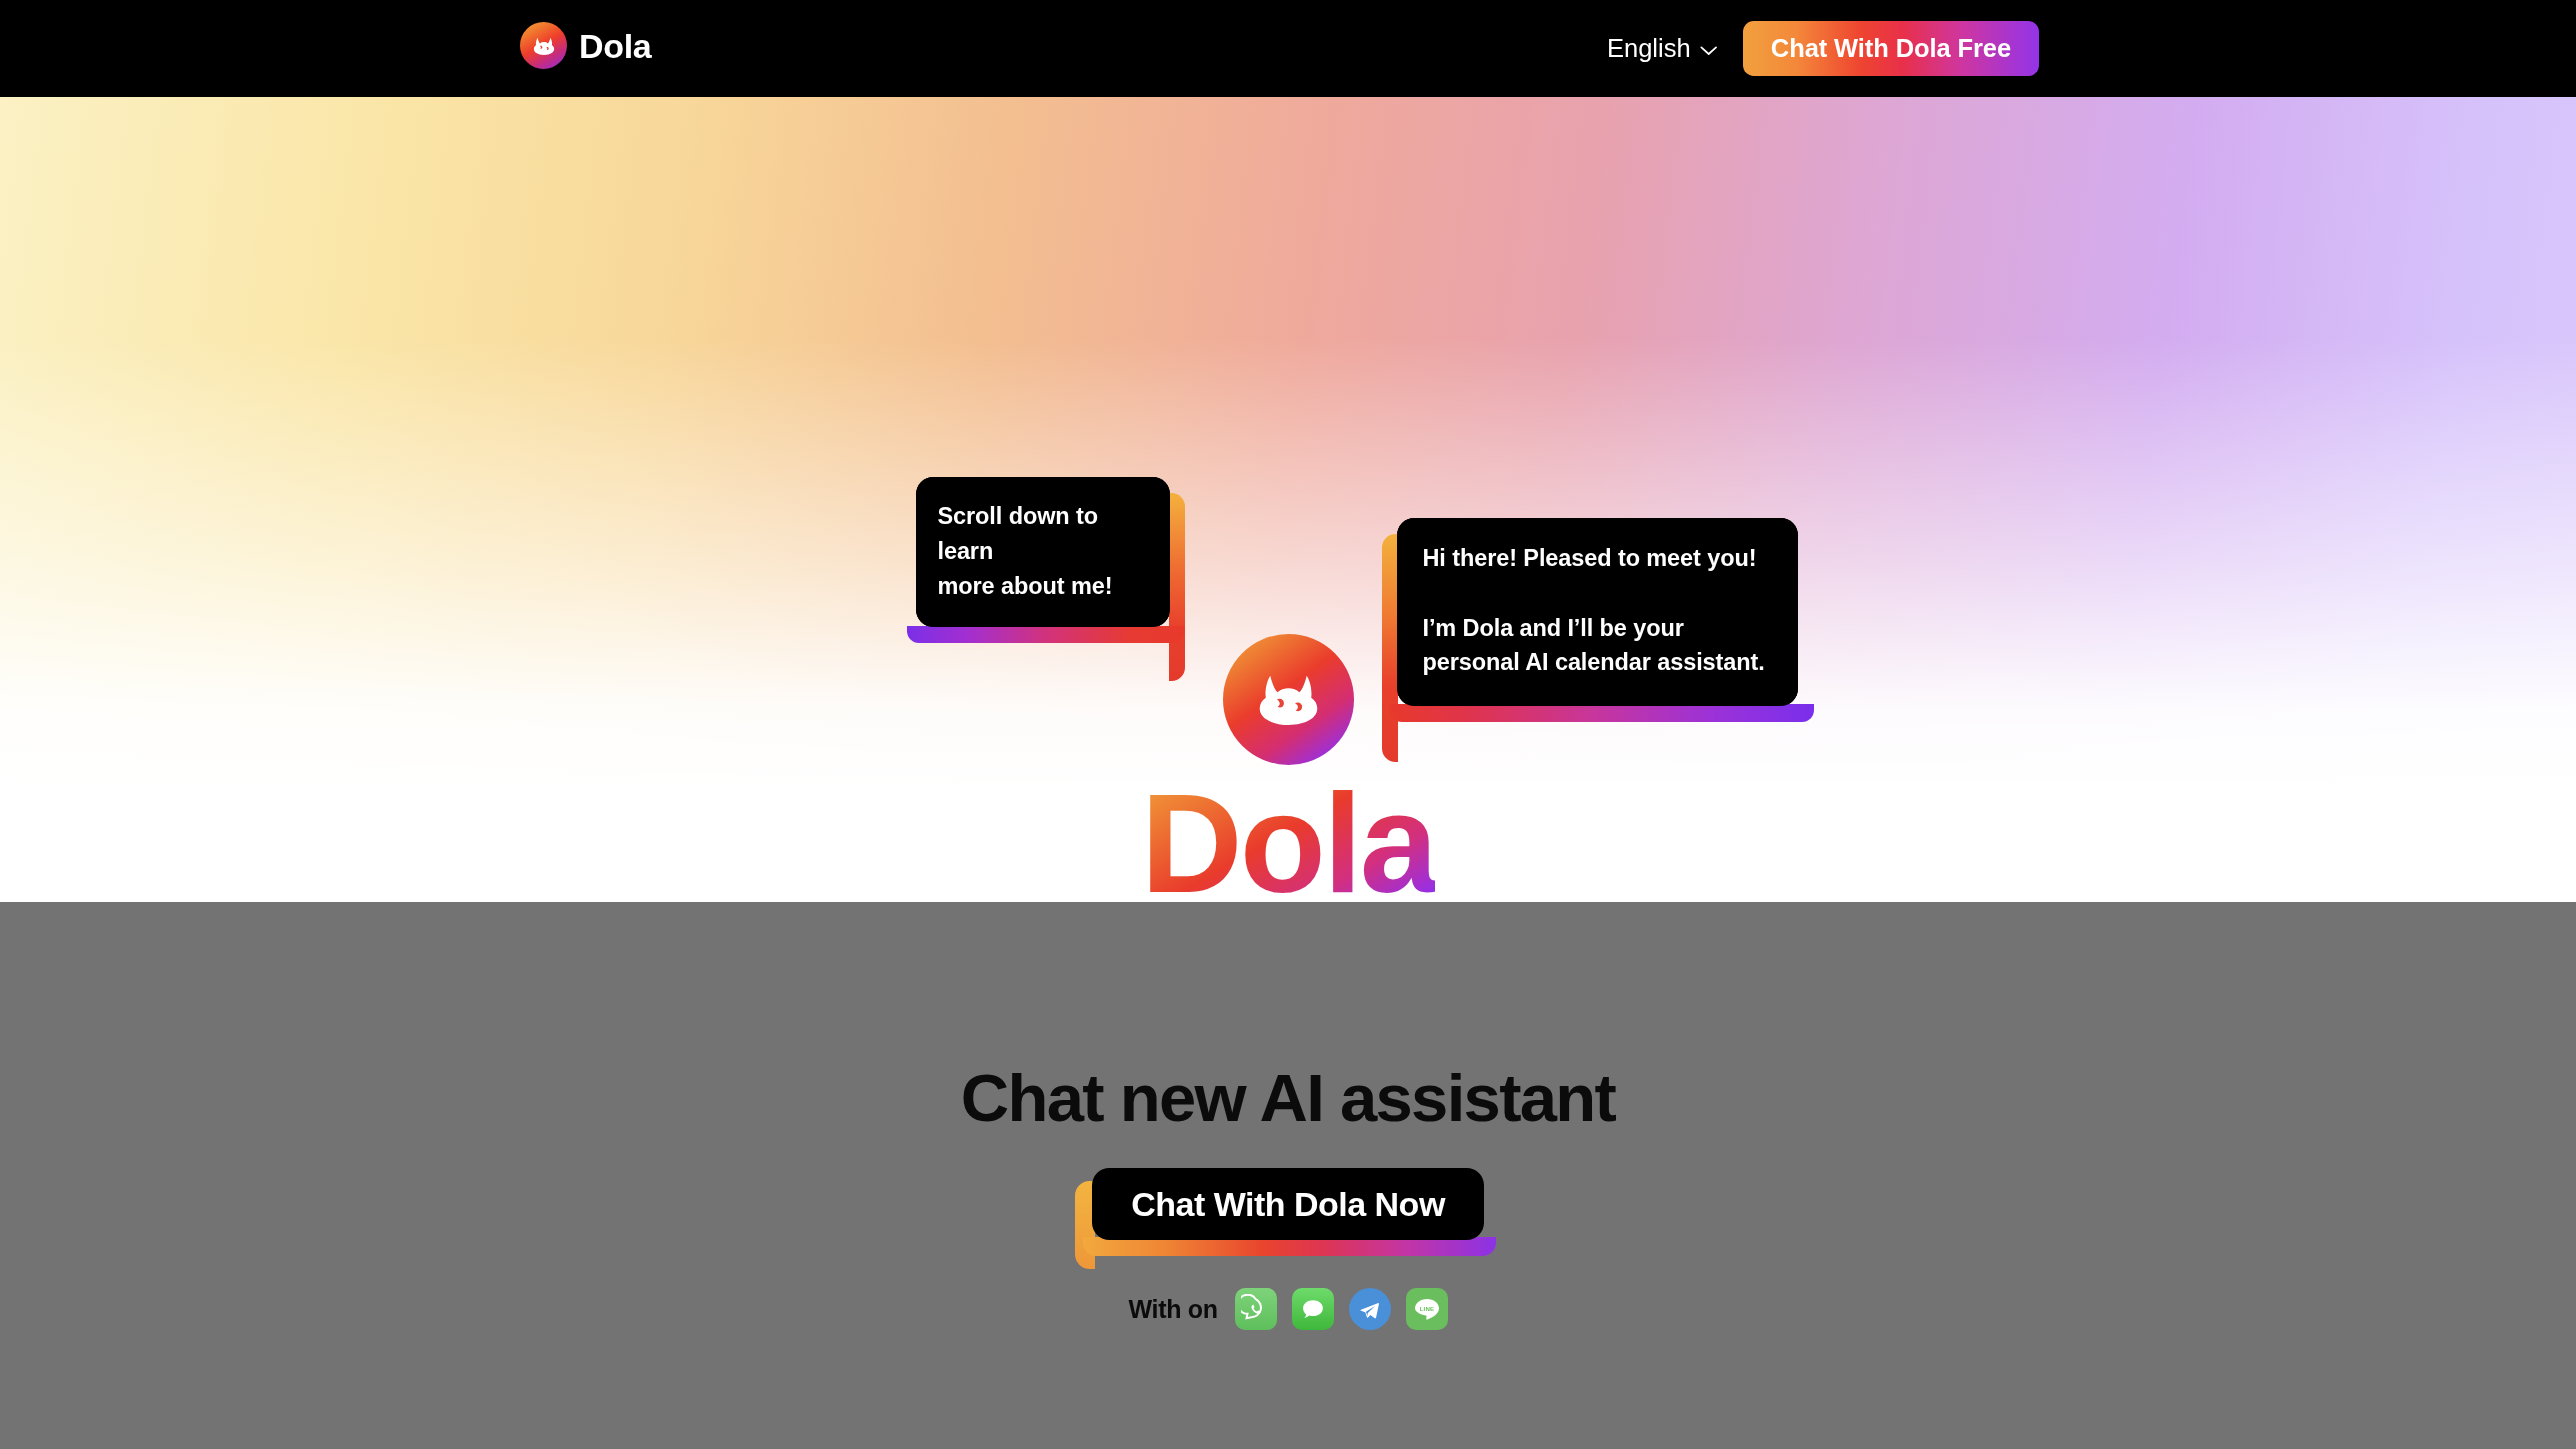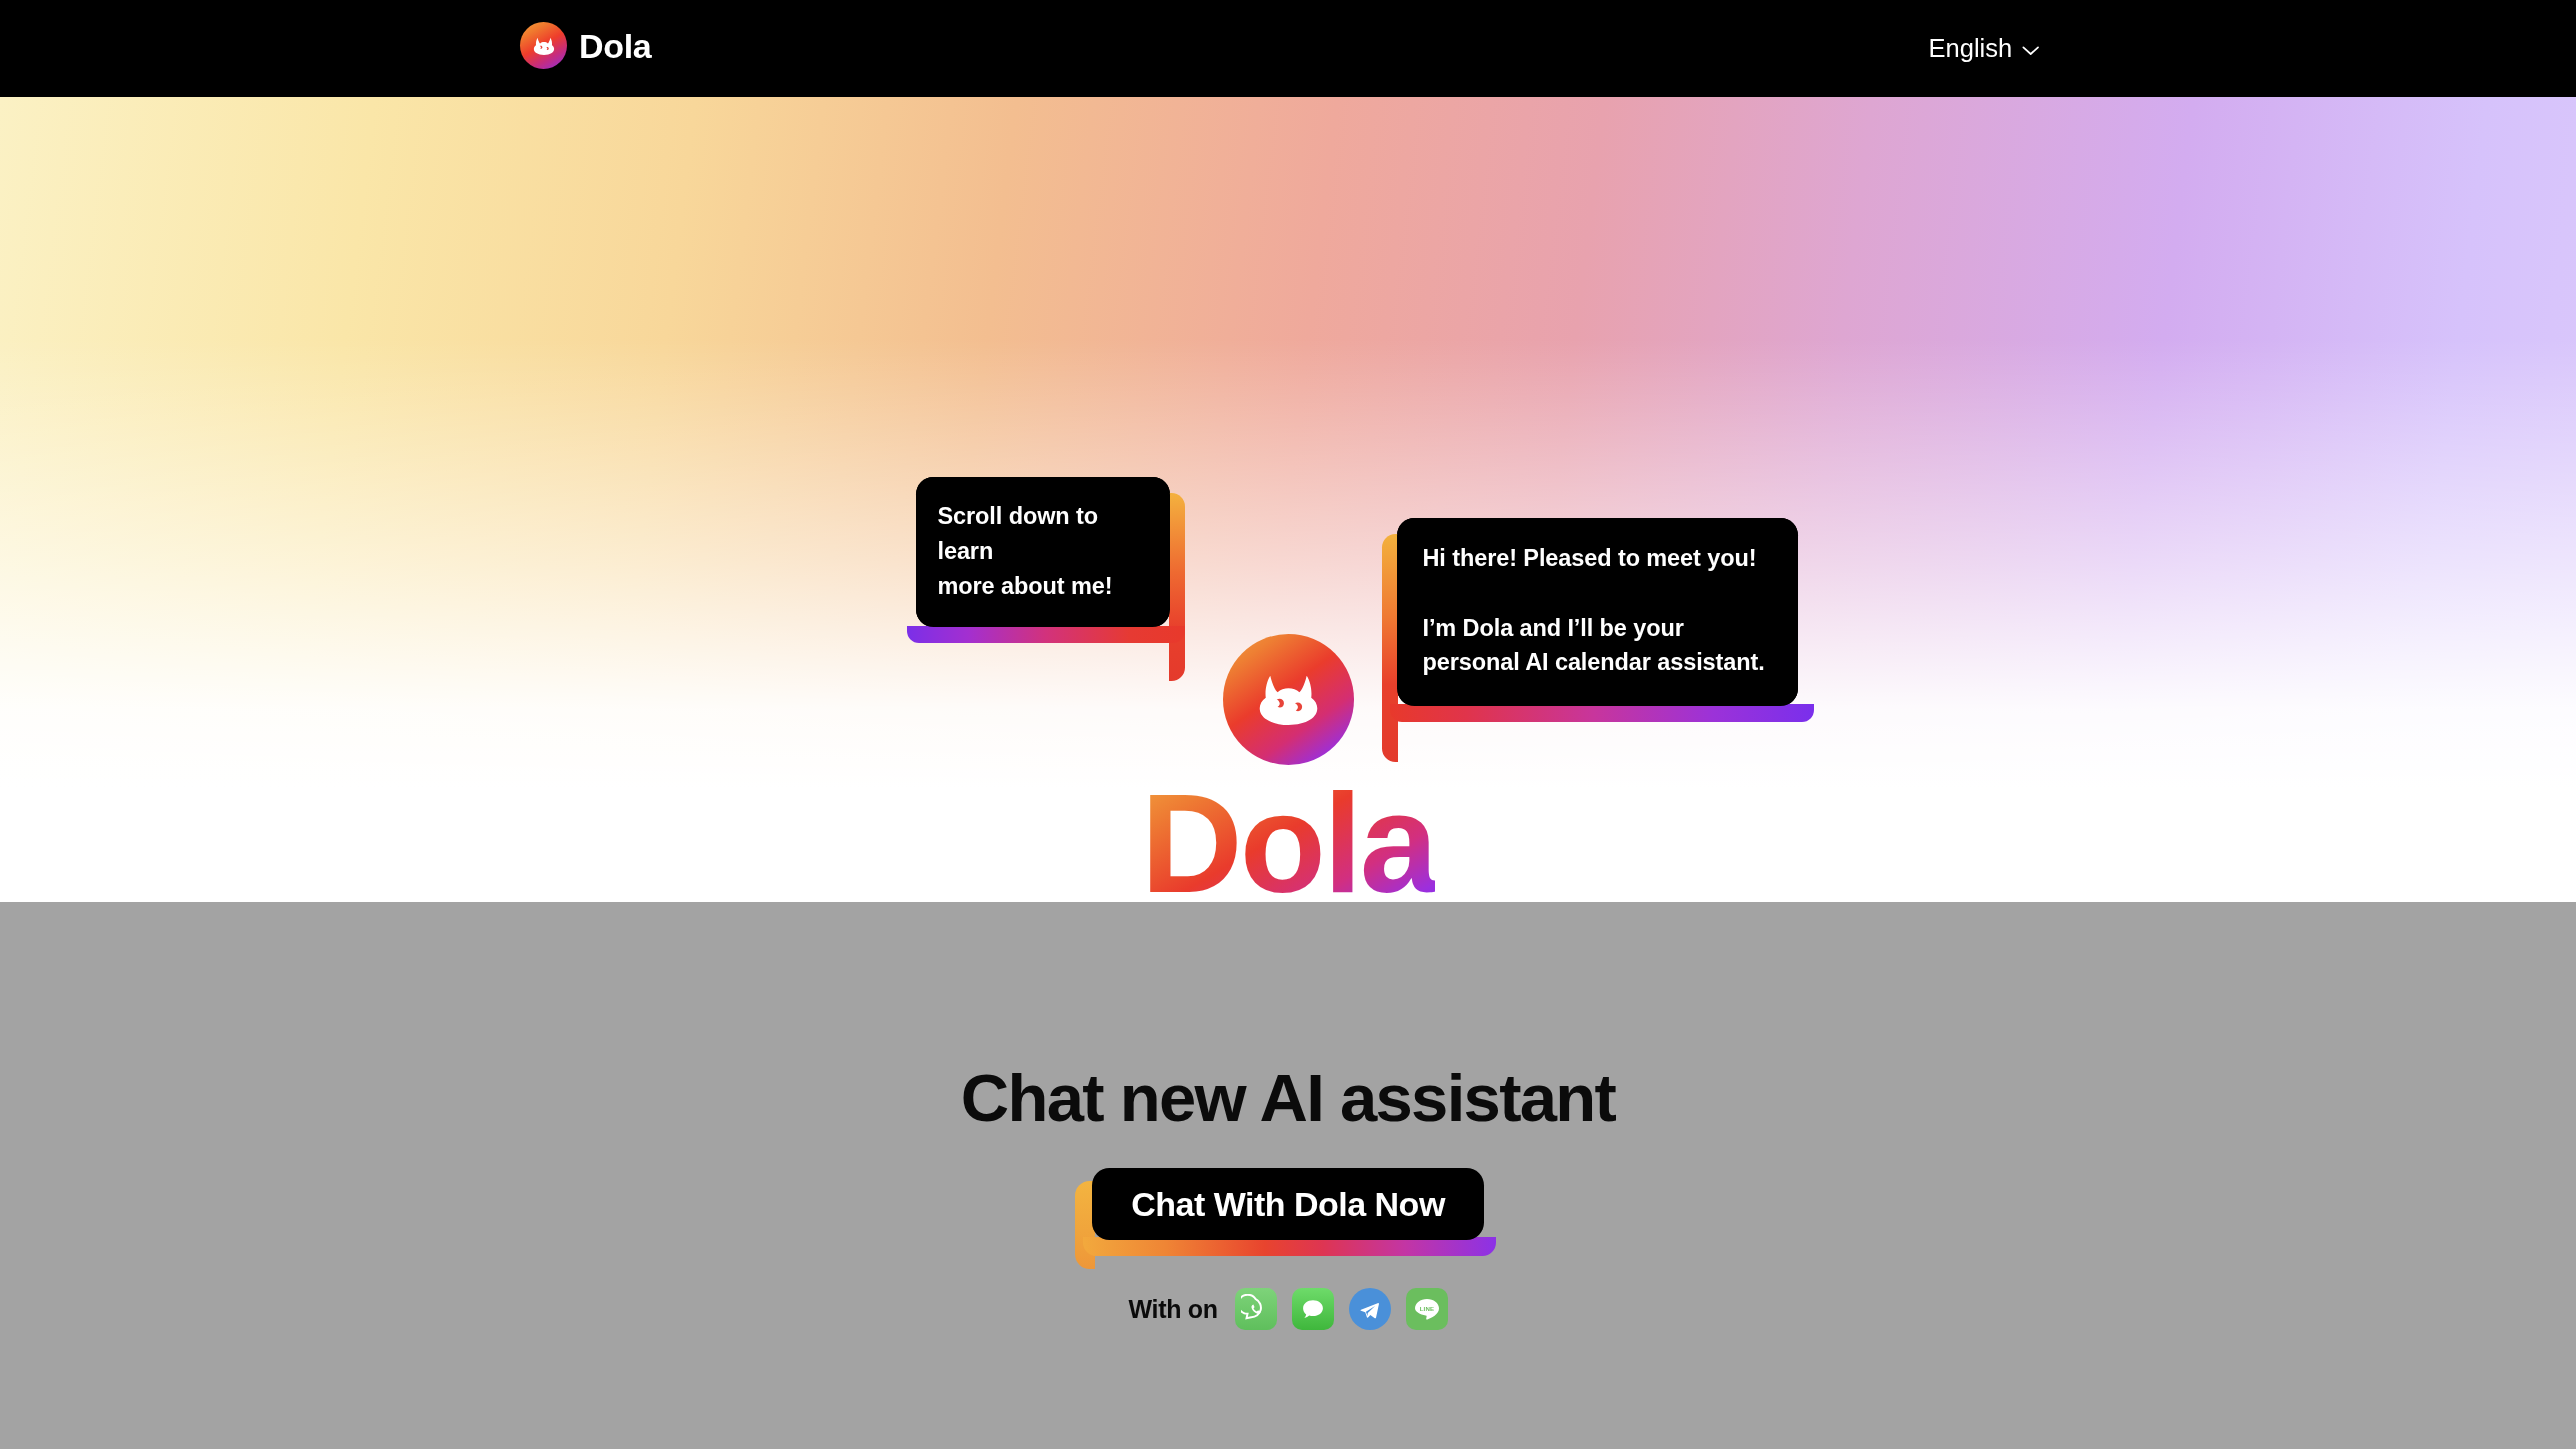--- a/index.html
+++ b/index.html
@@ -10,21 +10,21 @@
     overflow: hidden;
     background: #ffffff;
     font-family: "Liberation Sans", sans-serif;
   }
 
   
   .page {
     position: relative;
     width: 2576px;
     height: 1449px;
-    background: #a3a3a3;
+    background: #737373;
     overflow: hidden;
   }
 
   
   .header {
     position: absolute;
     top: 0; left: 0;
     width: 2576px;
     height: 97px;
     background: #000000;
@@ -384,20 +384,21 @@
 
     <div class="header-right">
       <div class="lang-select">
         <span>English</span>
         <span class="chev">
           <svg viewBox="0 0 26 15" aria-hidden="true">
             <path d="M2 2 L13 12 L24 2" fill="none" stroke="#ffffff" stroke-width="2.6" stroke-linecap="round" stroke-linejoin="round"></path>
           </svg>
         </span>
       </div>
+      <button class="header-cta">Chat With Dola Free</button>
     </div>
   </header>
 
   <div class="hero-bg"></div>
 
   <main class="hero">
 
     <div class="bubble bubble-left">
       <span class="shade-side"></span>
       <span class="shade-bot"></span>

